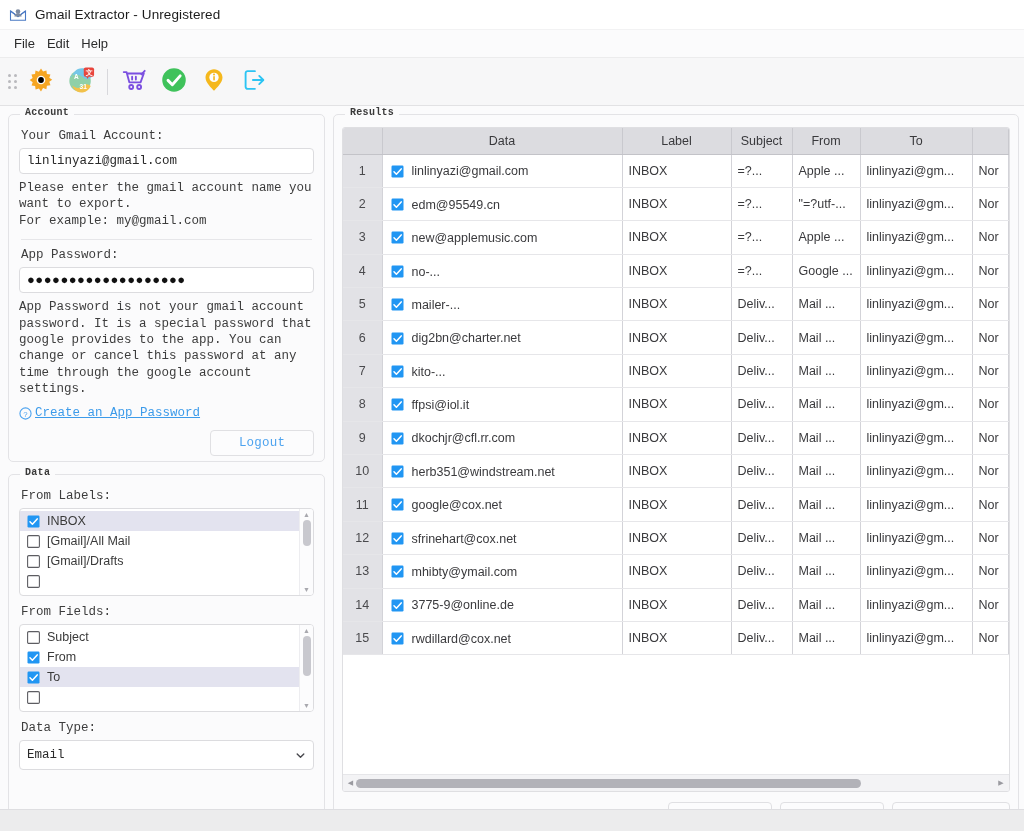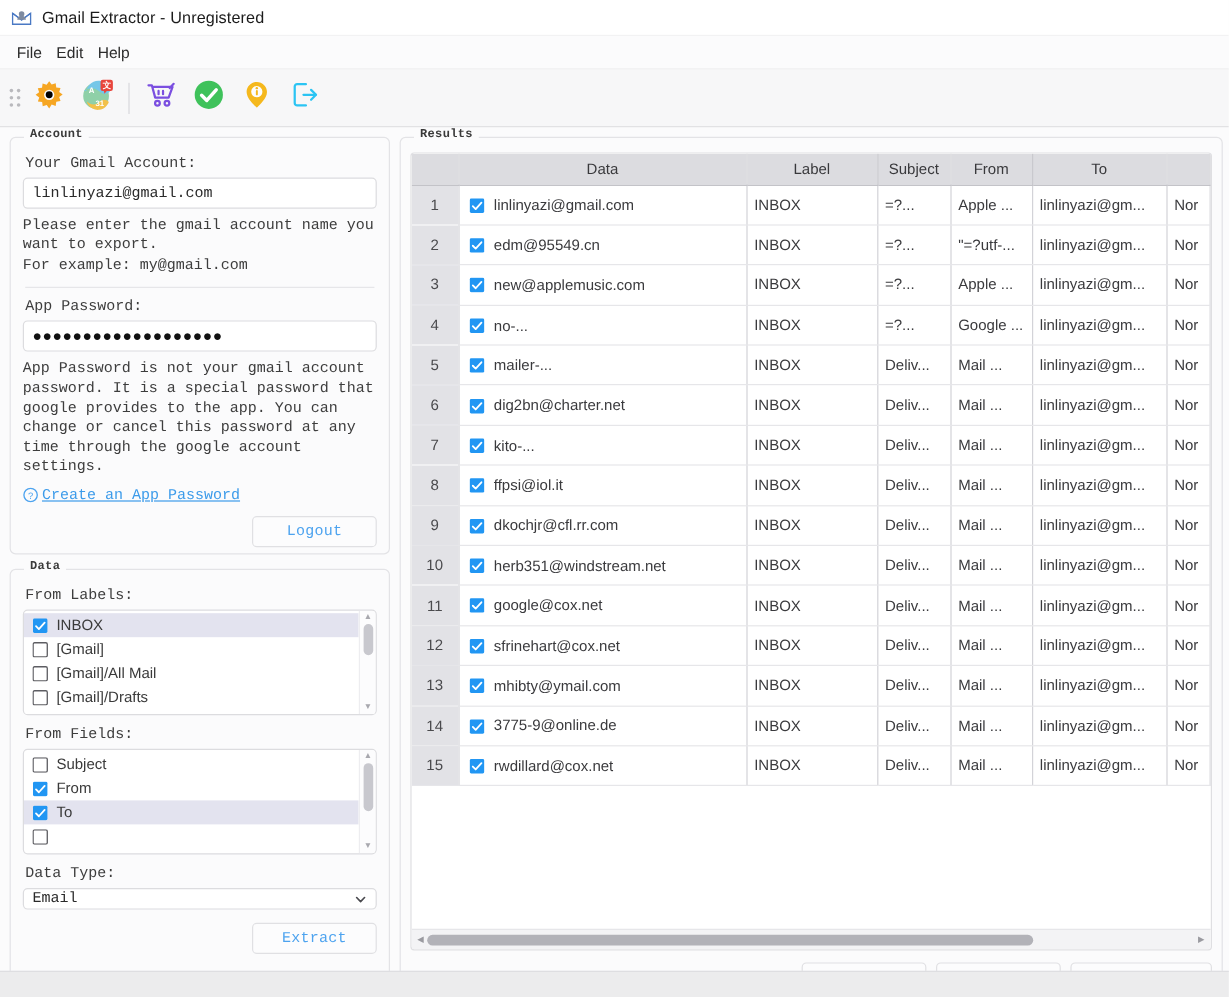--- a/index.html
+++ b/index.html
@@ -112,21 +112,21 @@
     display: flex; flex-direction: column; align-items: center;
     justify-content: space-between; padding: 2px 0;
   }
   .vsb .arrow { font-size: 7px; color: #a8a8ae; line-height: 7px; }
   .vsb .track { flex: 1; width: 100%; position: relative; }
   .vsb .thumb {
     position: absolute; left: 3px; width: 8px; border-radius: 4px; background: #c8c8ce;
   }
 
   .selectbox {
-    width: 100%; height: 18px; border: 1px solid #dcdcdf; border-radius: 4px;
+    width: 100%; height: 30px; border: 1px solid #dcdcdf; border-radius: 4px;
     background: #fff; font-size: 12.5px; color: #2a2a2a; padding: 0 7px;
     display: flex; align-items: center; justify-content: space-between; cursor: pointer;
   }
   .chev { width: 11px; height: 11px; flex: none; }
 
   
   #right { flex: 1; display: flex; flex-direction: column; }
   #results-group { flex: 1; display: flex; flex-direction: column; padding: 12px 8px 8px 8px; }
   #table-wrap {
     flex: 1; border: 1px solid #dfdfe2; border-radius: 3px; background: #fff;
@@ -329,28 +329,20 @@
                 </svg>
             </span>
             <span class="lbl">INBOX</span>
           </div>
           <div class="litem">
             <span class="cb">
               <svg viewBox="0 0 13 13" width="13" height="13">
                   <rect x=".6" y=".6" width="11.8" height="11.8" rx="1.2" fill="#fff" stroke="#5d5d62" stroke-width="1.1"></rect>
                 </svg>
             </span>
-            <span class="lbl">[Gmail]</span>
-          </div>
-          <div class="litem">
-            <span class="cb">
-              <svg viewBox="0 0 13 13" width="13" height="13">
-                  <rect x=".6" y=".6" width="11.8" height="11.8" rx="1.2" fill="#fff" stroke="#5d5d62" stroke-width="1.1"></rect>
-                </svg>
-            </span>
             <span class="lbl">[Gmail]/All Mail</span>
           </div>
           <div class="litem">
             <span class="cb">
               <svg viewBox="0 0 13 13" width="13" height="13">
                   <rect x=".6" y=".6" width="11.8" height="11.8" rx="1.2" fill="#fff" stroke="#5d5d62" stroke-width="1.1"></rect>
                 </svg>
             </span>
             <span class="lbl">[Gmail]/Drafts</span>
           </div>
@@ -421,23 +413,20 @@
       <div class="field-label mono" style="margin-top:9px;">Data Type:</div>
       <div class="selectbox">
         <span class="mono">Email</span>
         <span class="chev">
           <svg viewBox="0 0 12 12" width="11" height="11">
               <path d="M2.4 4.3 L6 8 L9.6 4.3" fill="none" stroke="#4a4a4f" stroke-width="1.5" stroke-linecap="round" stroke-linejoin="round"></path>
             </svg>
         </span>
       </div>
 
-      <div class="btnrow" style="margin-top:11px;">
-        <span class="btn mono">Extract</span>
-      </div>
     </div>
   </div>
 
   <div id="right">
     <div class="group" id="results-group">
       <span class="legend mono">Results</span>
 
       <div id="table-wrap">
         <div style="flex:1;overflow:hidden;">
           <table class="grid">

